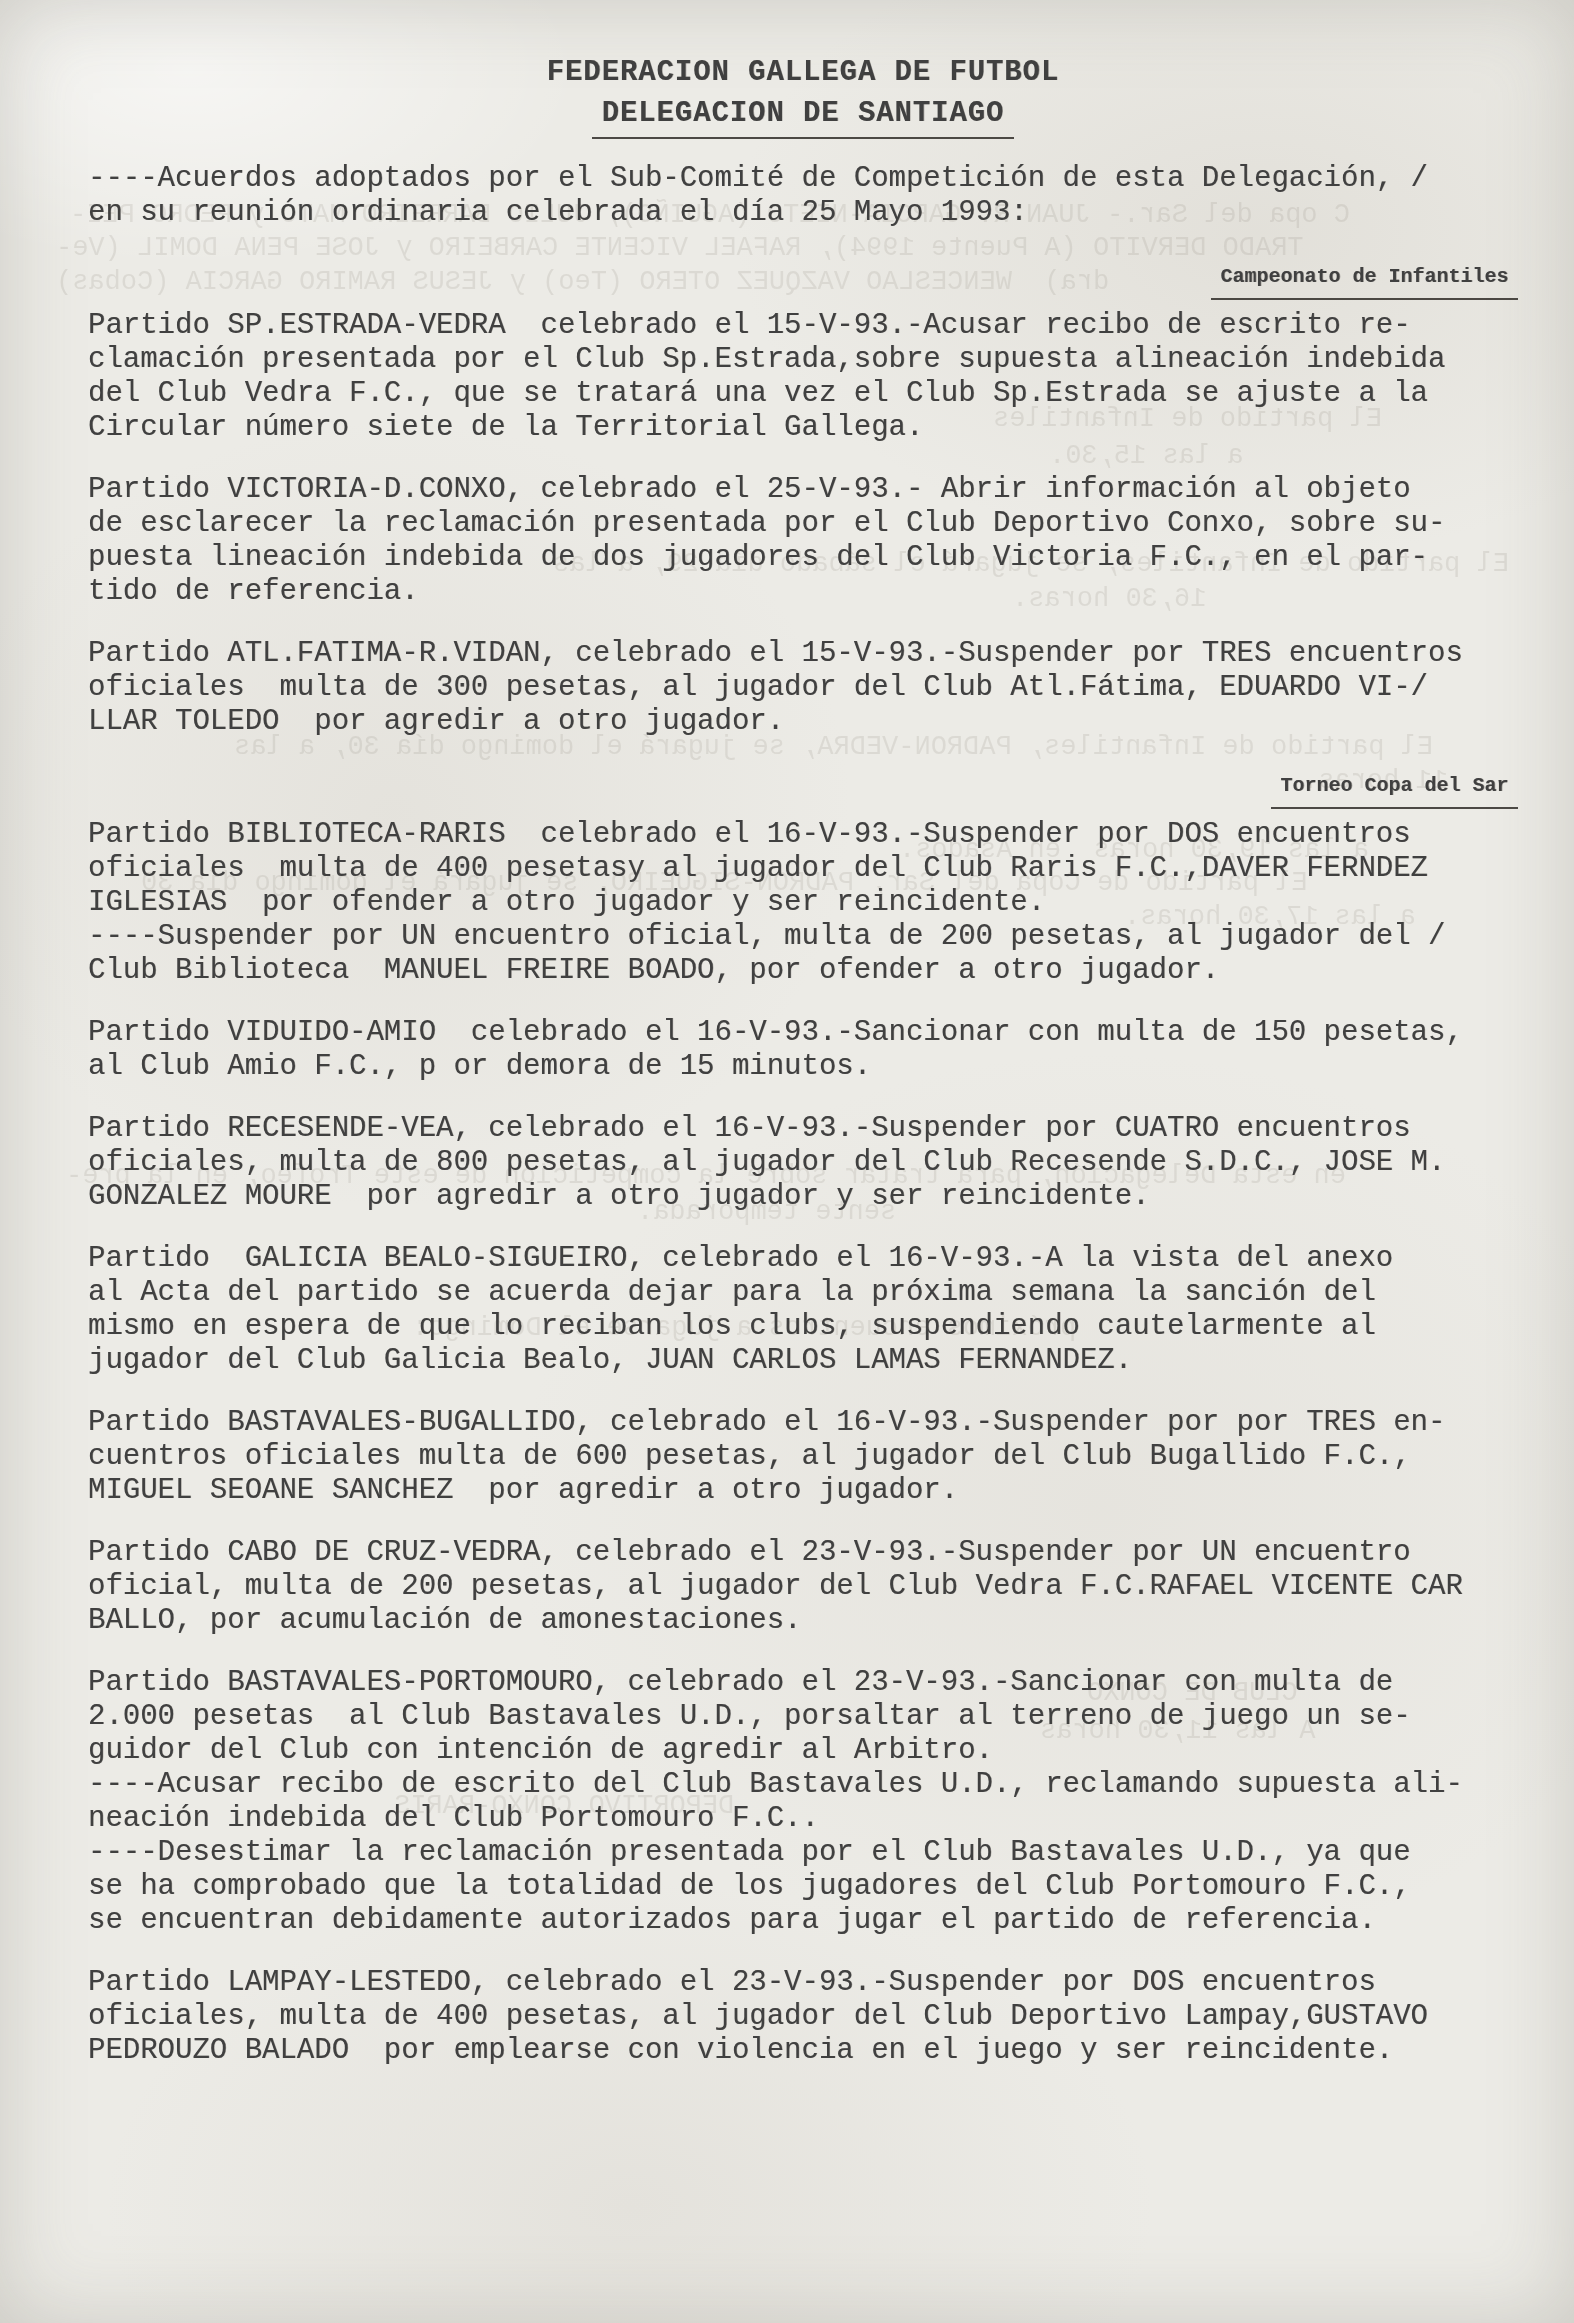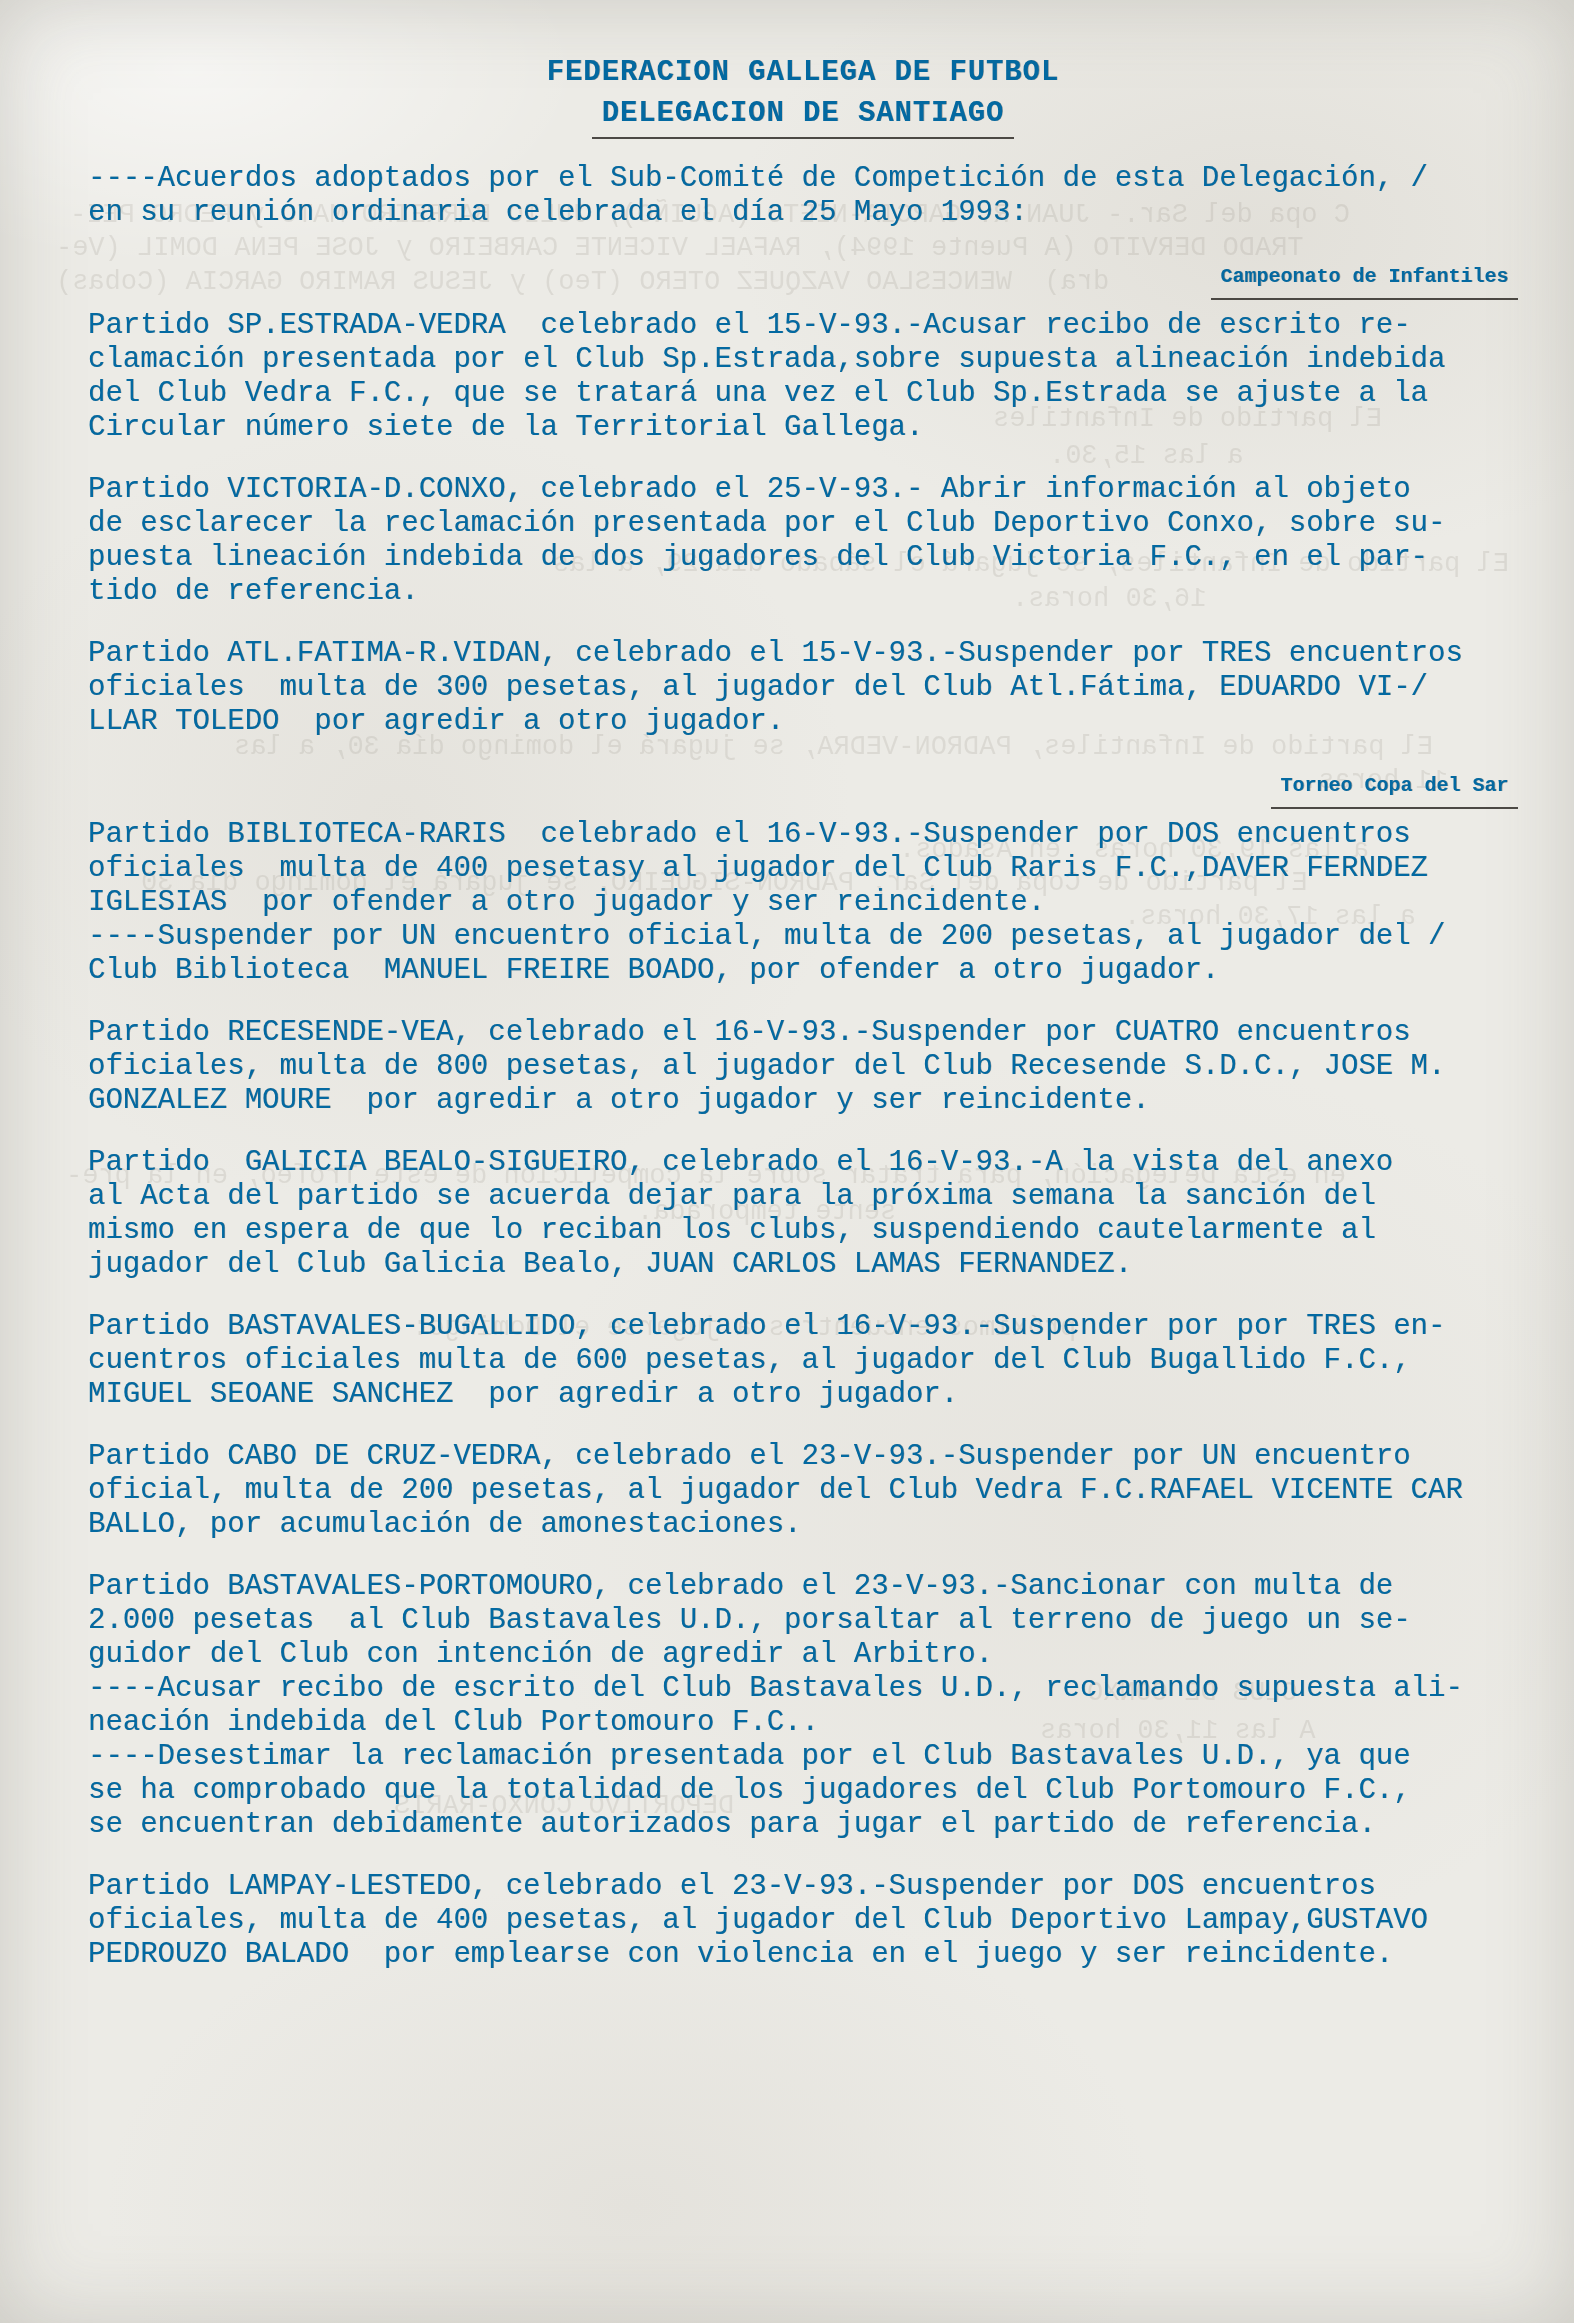--- a/index.html
+++ b/index.html
@@ -78,21 +78,21 @@
     <span class="ghost" style="left: 141px; top: 867px;">El partido de Copa del Sar, PADRON-SIGUEIRO, se jugará el domingo día 30</span>
     <span class="ghost" style="left: 1124px; top: 901px;">a las 17,30 horas.</span>
     <span class="ghost" style="left: 66px; top: 1160px;">en esta Delegación, para tratar sobre la competición de este Trofeo, en la pre-</span>
     <span class="ghost" style="left: 637px; top: 1196px;">sente temporada.</span>
     <span class="ghost" style="left: 412px; top: 1312px;">próximos encuentros a jugarse el Domingo:</span>
     <span class="ghost" style="left: 1087px; top: 1677px;">CLUB DE CONXO</span>
     <span class="ghost" style="left: 1040px; top: 1715px;">A las 11,30 horas</span>
     <span class="ghost" style="left: 394px; top: 1790px;">DEPORTIVO CONXO-RARIS</span>
   </div>
 
-<div class="page" style="color: #0369a1;">
+<div class="page" style="color: #404040;">
 
   <div class="title">FEDERACION GALLEGA DE FUTBOL</div>
 
   <div class="title"><span class="u">DELEGACION DE SANTIAGO</span></div>
 
   <div class="para intro">----Acuerdos adoptados por el Sub-Comité de Competición de esta Delegación, /
 en su reunión ordinaria celebrada el día 25 Mayo 1993:</div>
 
   <div class="heading"><span class="u">Campeonato de Infantiles</span></div>
 
@@ -113,20 +113,22 @@
 
   <div class="heading"><span class="u">Torneo Copa del Sar</span></div>
 
   <div class="para">Partido BIBLIOTECA-RARIS  celebrado el 16-V-93.-Suspender por DOS encuentros
 oficiales  multa de 400 pesetasy al jugador del Club Raris F.C.,DAVER FERNDEZ
 IGLESIAS  por ofender a otro jugador y ser reincidente.
 ----Suspender por UN encuentro oficial, multa de 200 pesetas, al jugador del /
 Club Biblioteca  MANUEL FREIRE BOADO, por ofender a otro jugador.</div>
 
 
+  <div class="para">Partido VIDUIDO-AMIO  celebrado el 16-V-93.-Sancionar con multa de 150 pesetas,
+al Club Amio F.C., p or demora de 15 minutos.</div>
 
   <div class="para">Partido RECESENDE-VEA, celebrado el 16-V-93.-Suspender por CUATRO encuentros
 oficiales, multa de 800 pesetas, al jugador del Club Recesende S.D.C., JOSE M.
 GONZALEZ MOURE  por agredir a otro jugador y ser reincidente.</div>
 
   <div class="para">Partido  GALICIA BEALO-SIGUEIRO, celebrado el 16-V-93.-A la vista del anexo
 al Acta del partido se acuerda dejar para la próxima semana la sanción del
 mismo en espera de que lo reciban los clubs, suspendiendo cautelarmente al
 jugador del Club Galicia Bealo, JUAN CARLOS LAMAS FERNANDEZ.</div>
 

